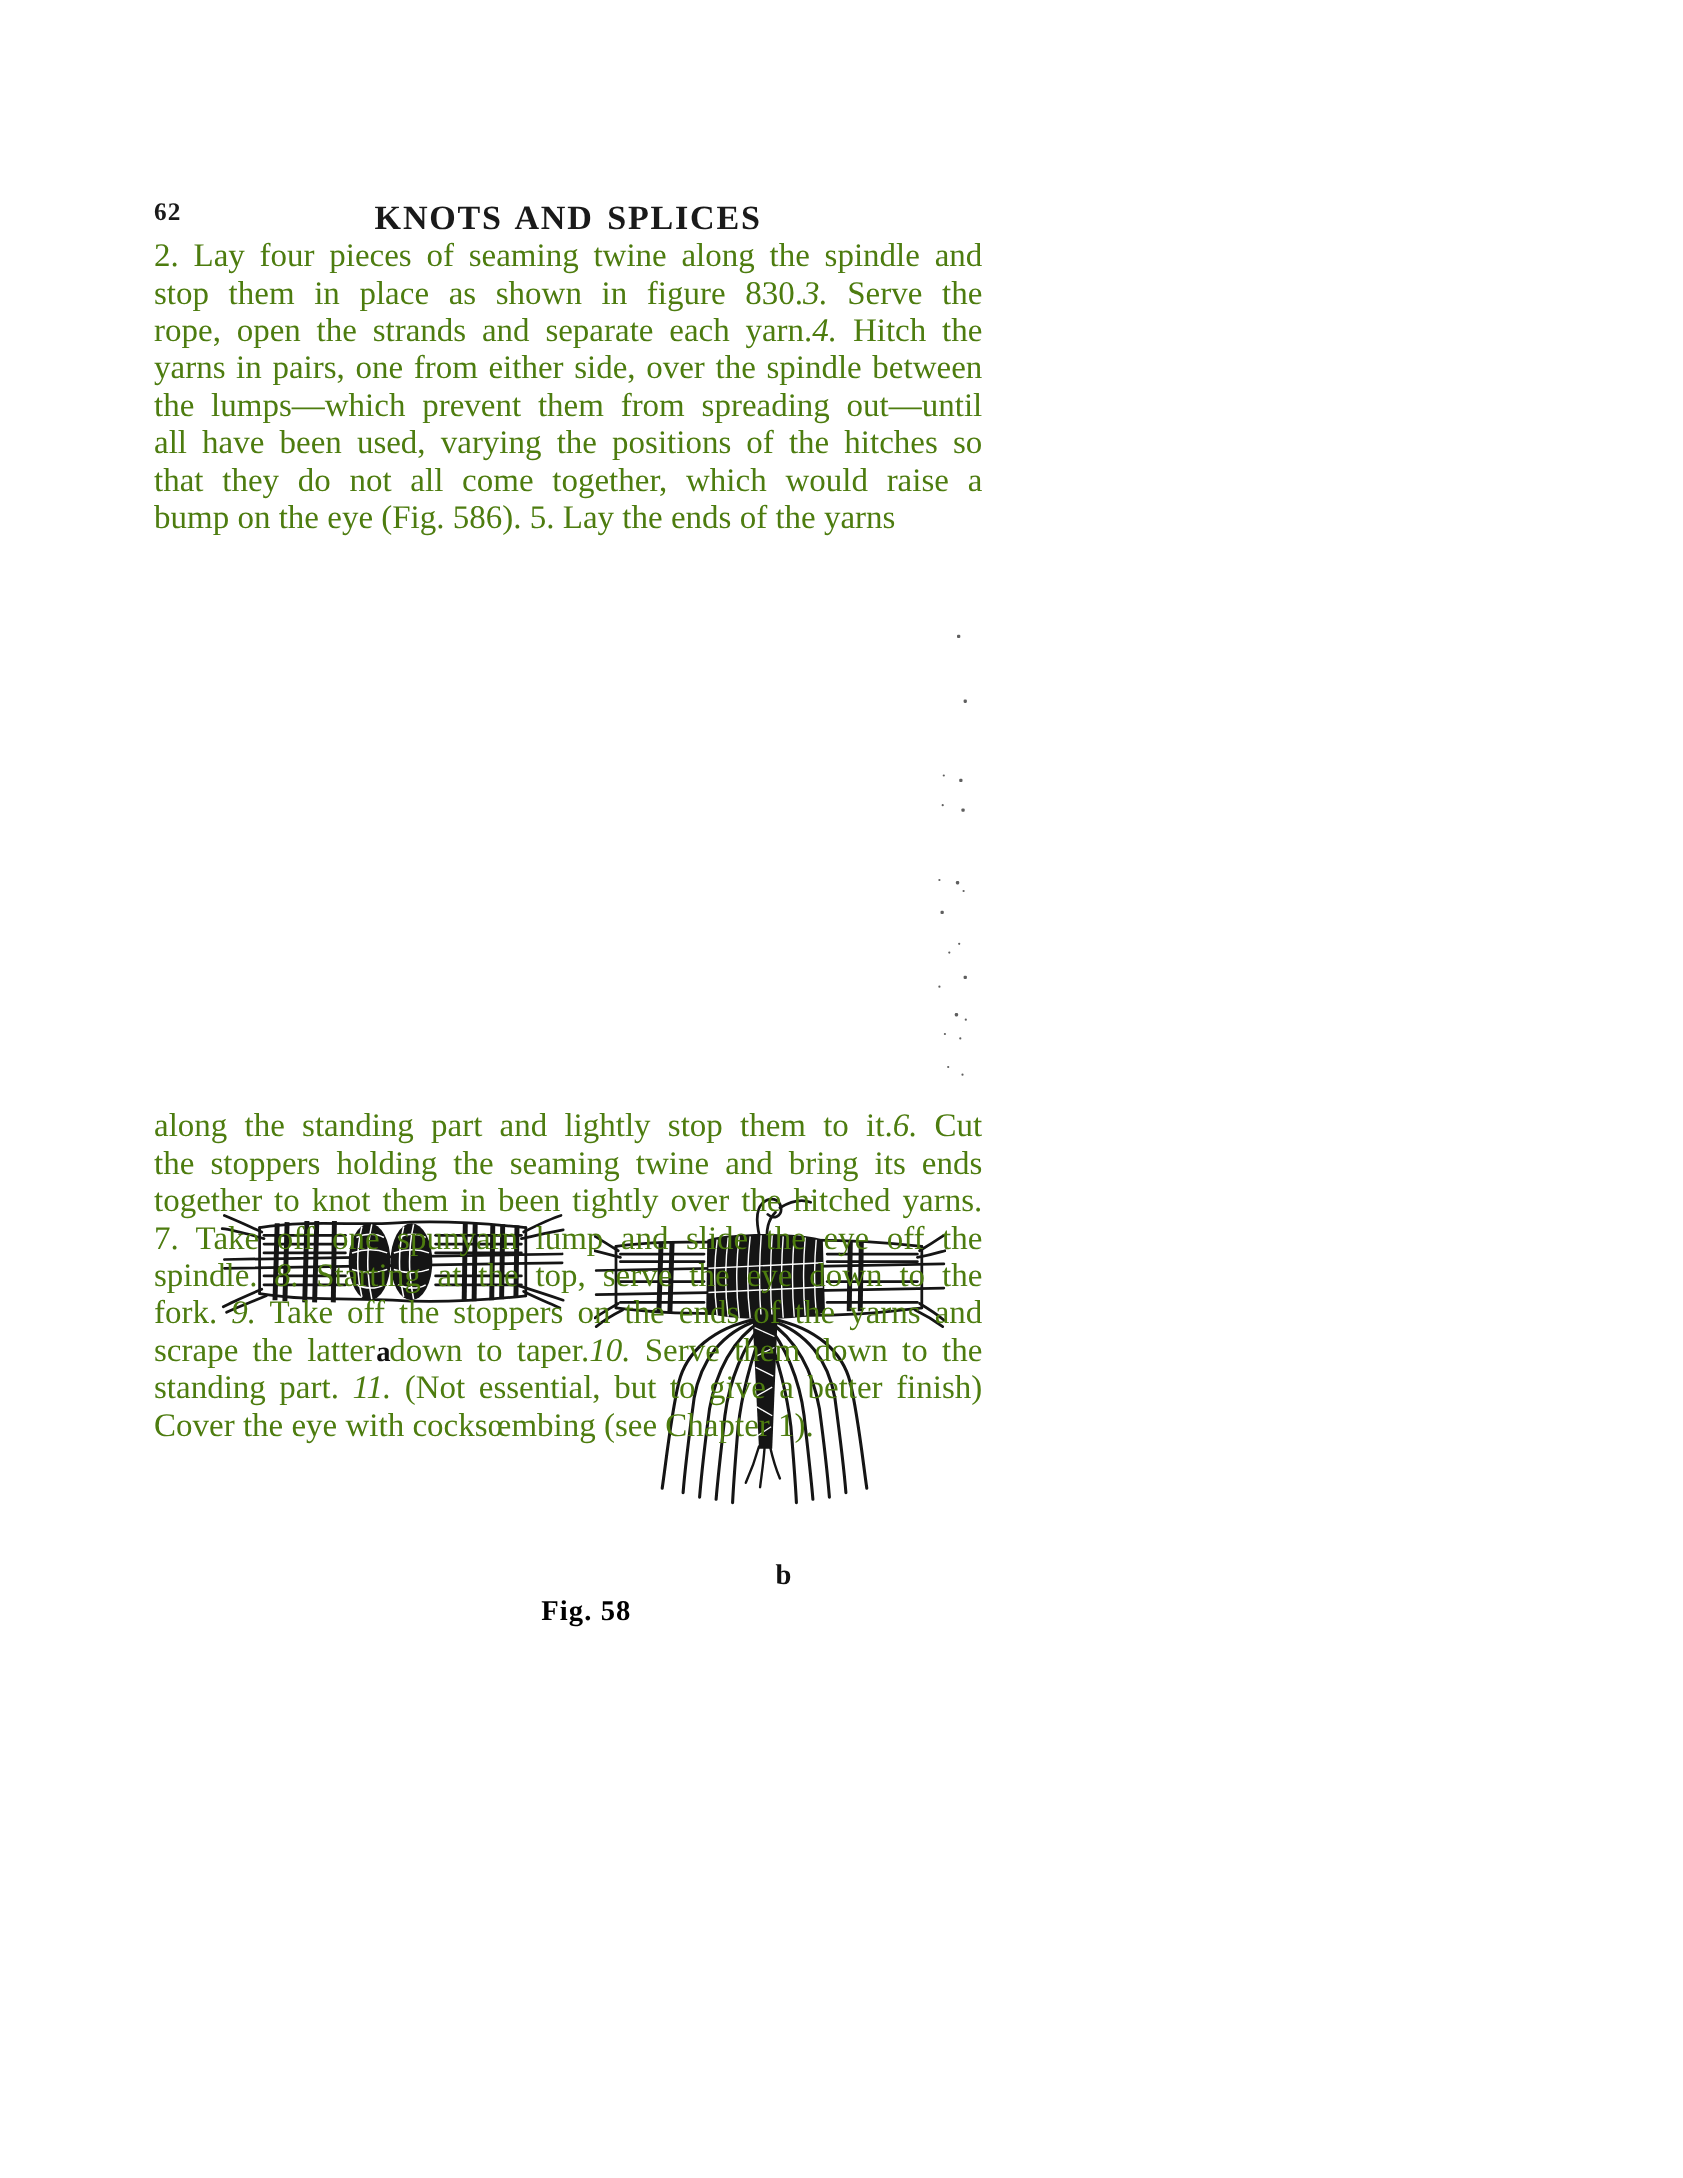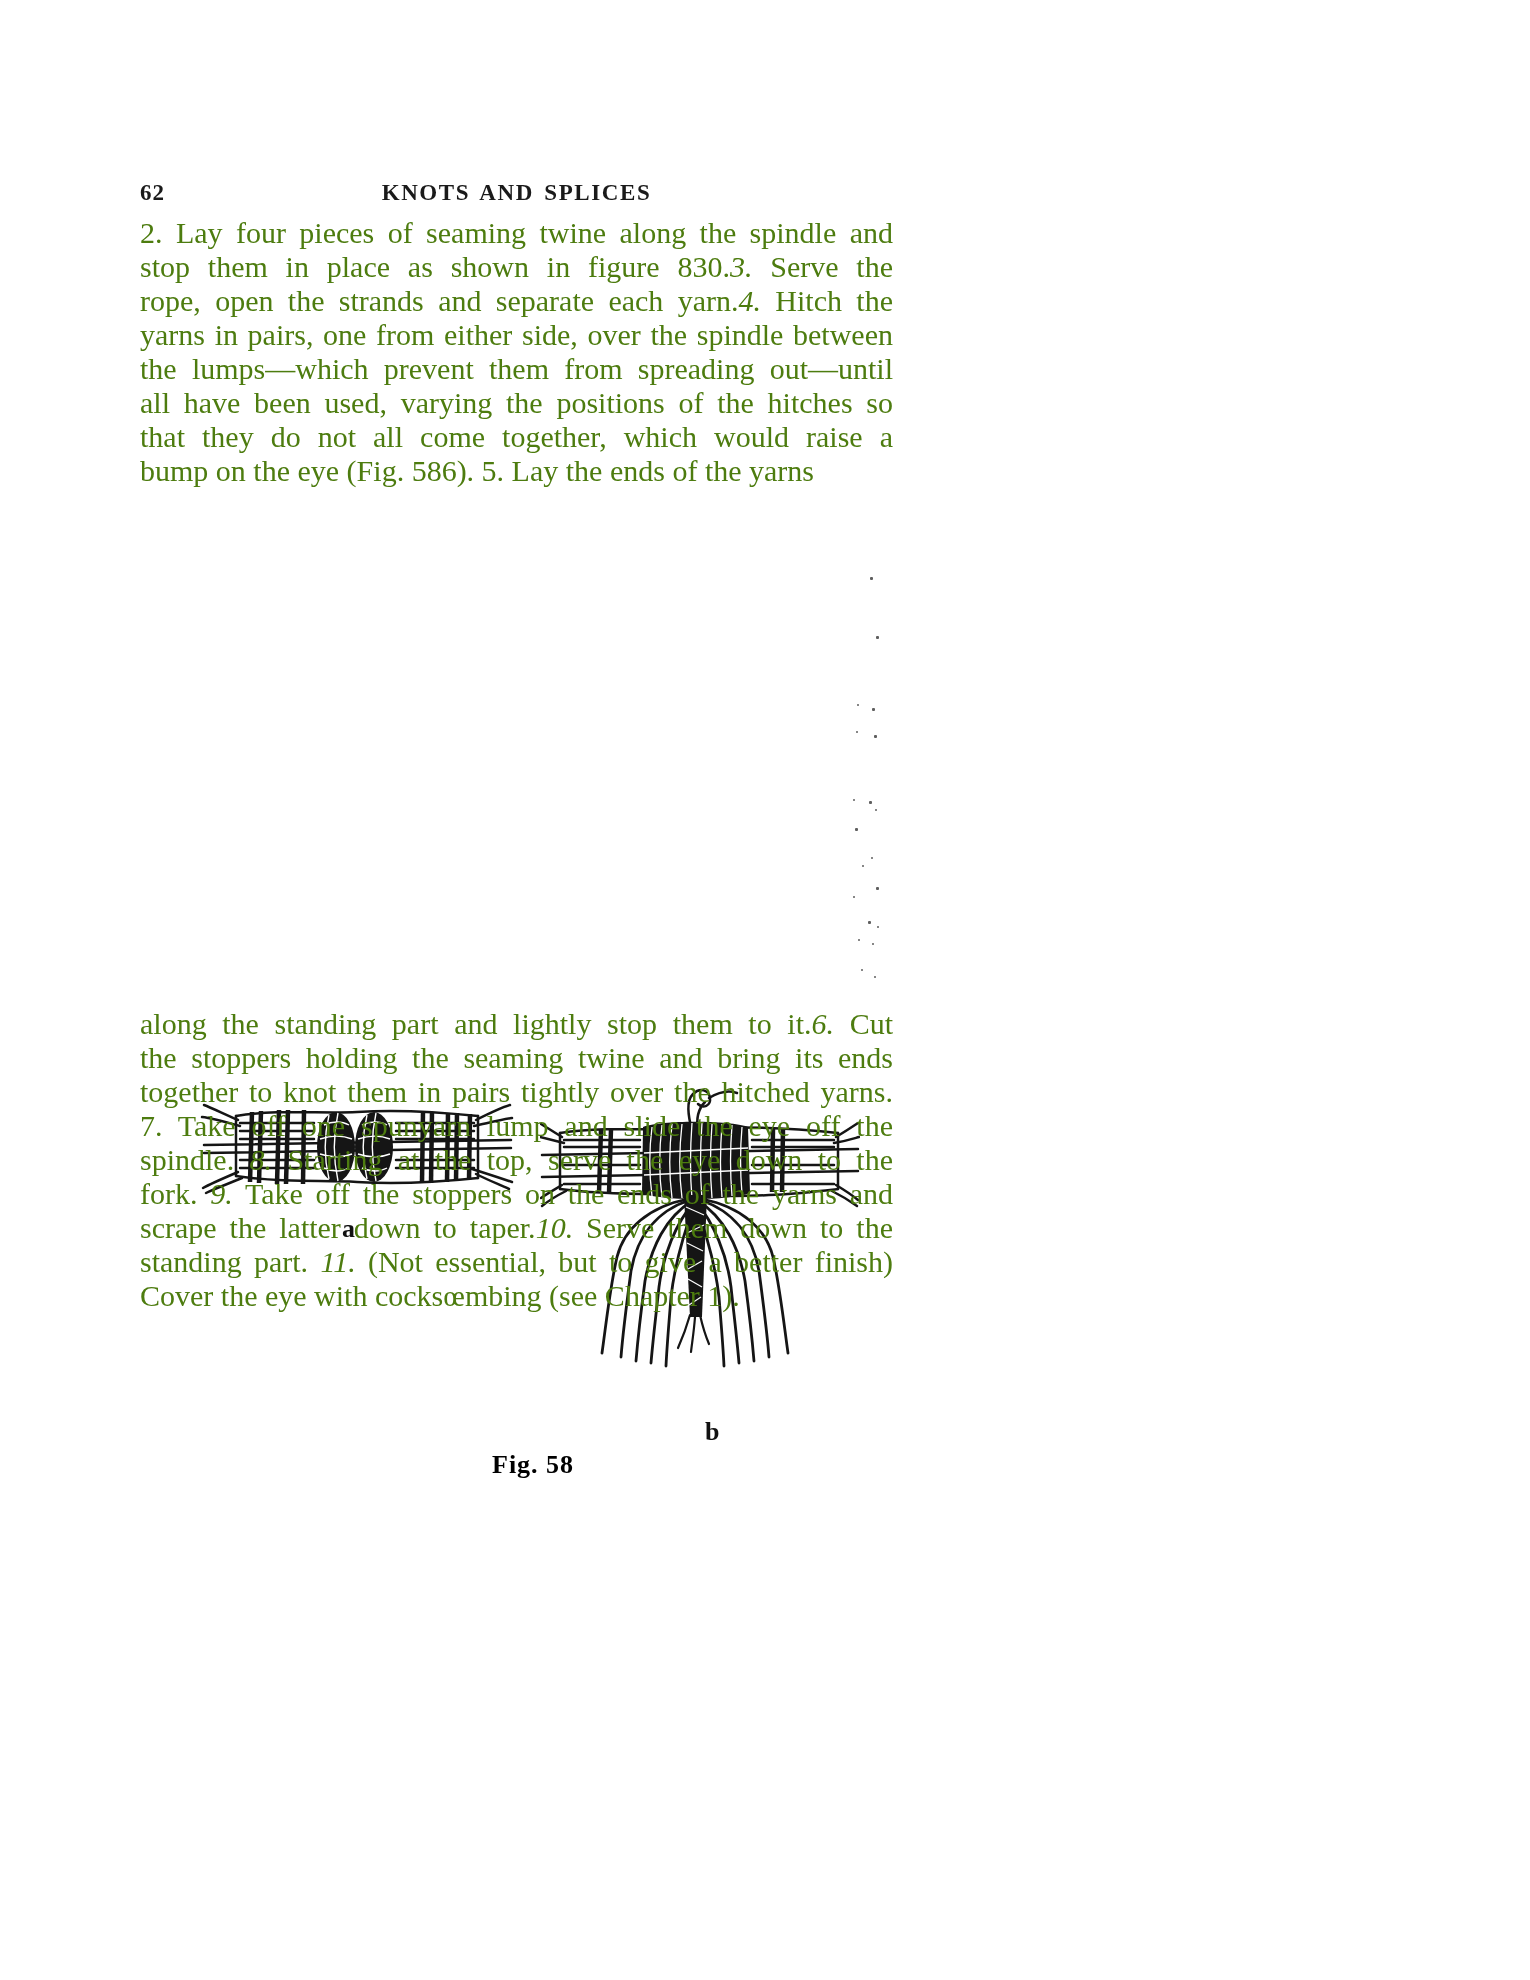--- a/index.html
+++ b/index.html
@@ -12,21 +12,21 @@
     overflow:hidden;
     border-radius:18px;
   }
   .pagenum{
     position:absolute;left:140px;top:180px;
     font-size:23px;font-weight:bold;letter-spacing:1px;
   }
   .runhead{
     position:absolute;left:140px;top:180px;width:753px;
     text-align:center;
-    font-size:23px;font-weight:bold;letter-spacing:1.6px;
+    font-size:31px;font-weight:bold;letter-spacing:1.6px;
     word-spacing:3px;
   }
   .para{
     position:absolute;left:140px;width:753px;
     font-size:30px;line-height:34px;
     color:#4d7c0f;
   }
   #para1{top:216px;}
   #para2{top:1007px;}
   .tline{text-align:justify;text-align-last:justify;white-space:normal;}
@@ -229,21 +229,21 @@
         <div class="sp" style="left: 858px; top: 399px; width: 2px; height: 2px;"></div>
         <div class="sp" style="left: 872px; top: 403px; width: 2px; height: 2px;"></div>
         <div class="sp" style="left: 861px; top: 429px; width: 2px; height: 2px;"></div>
         <div class="sp" style="left: 874px; top: 436px; width: 2px; height: 2px;"></div>
       </div>
   </div>
 
   <div class="para" id="para2">
       <div class="tline"><span class="seg">along the standing part and lightly stop them to it.</span><span class="seg it">6.</span><span class="seg"> Cut</span></div>
       <div class="tline"><span class="seg">the stoppers holding the seaming twine and bring its ends</span></div>
-      <div class="tline"><span class="seg">together to knot them in pairs tightly over the hitched yarns.</span></div>
+      <div class="tline"><span class="seg">together to knot them in been tightly over the hitched yarns.</span></div>
       <div class="tline"><span class="seg">7. Take off one spunyarn lump and slide the eye off the</span></div>
       <div class="tline"><span class="seg">spindle. </span><span class="seg it">8.</span><span class="seg"> Starting at the top, serve the eye down to the</span></div>
       <div class="tline"><span class="seg">fork. </span><span class="seg it">9.</span><span class="seg"> Take off the stoppers on the ends of the yarns and</span></div>
       <div class="tline"><span class="seg">scrape the latter down to taper.</span><span class="seg it">10.</span><span class="seg"> Serve them down to the</span></div>
       <div class="tline"><span class="seg">standing part. </span><span class="seg it">11.</span><span class="seg"> (Not essential, but to give a better finish)</span></div>
       <div class="tline tlast"><span class="seg">Cover the eye with cocksœmbing (see Chapter 1).</span></div>
     </div>
 
 </div>
 

